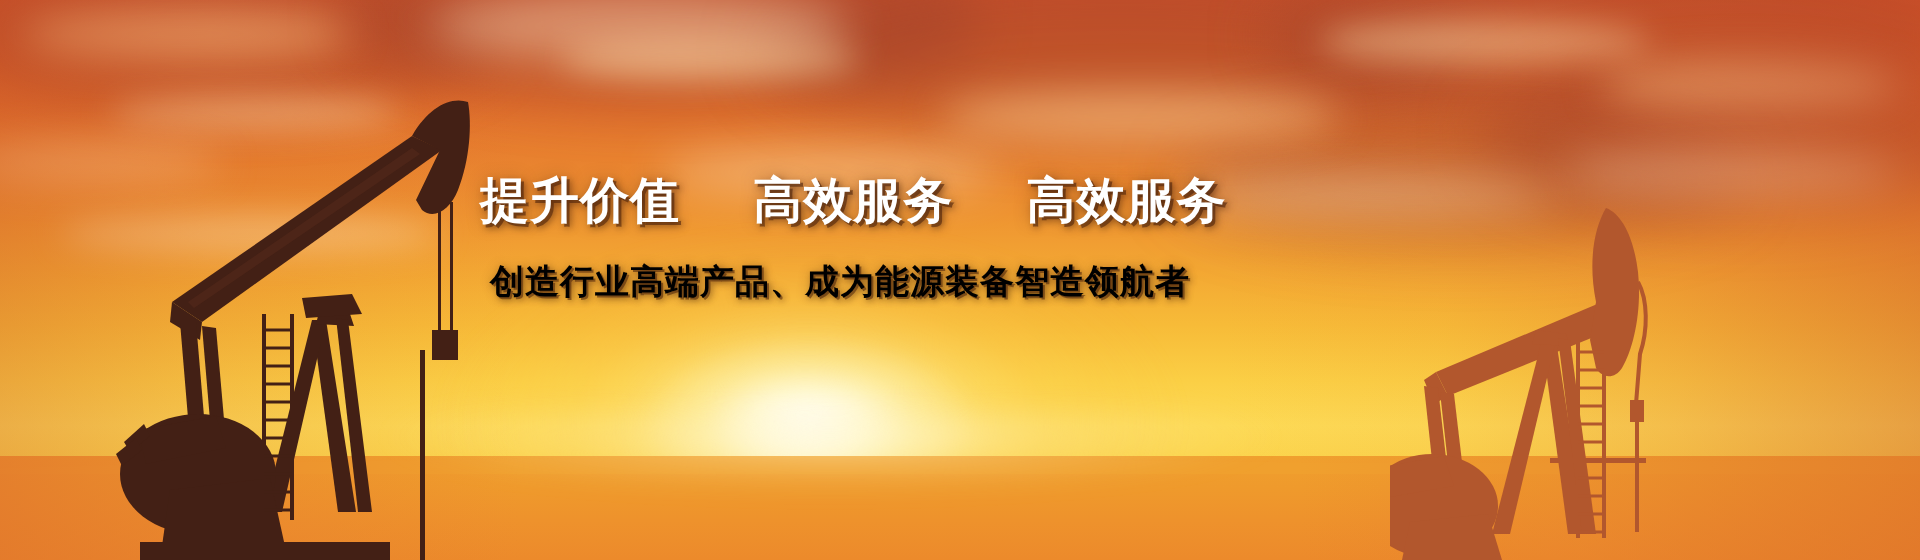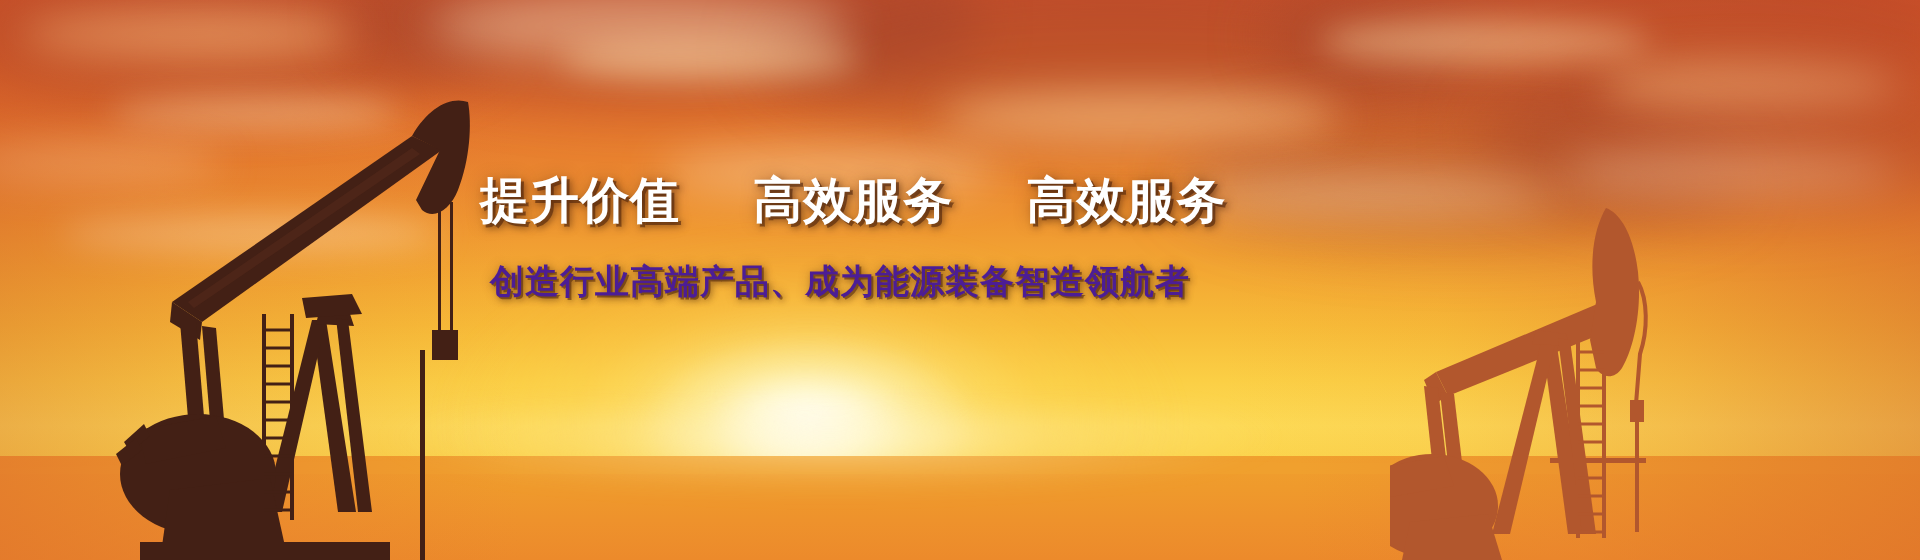--- a/index.html
+++ b/index.html
@@ -188,21 +188,21 @@
     text-shadow:
        3px 3px 0 rgba(70,30,10,0.55),
        4px 4px 7px rgba(60,24,8,0.55),
        0 0 16px rgba(90,40,12,0.35);
   }
   .headline .gap { display: inline-block; width: 44px; }
   .subline {
     margin-top: 28px;
     font-size: 34px;
     font-weight: bold;
-    color: #4c1d95;
+    color: #000000;
     letter-spacing: 1px;
     white-space: nowrap;
     text-shadow:
        2px 2px 0 rgba(70,30,10,0.52),
        3px 3px 6px rgba(60,24,8,0.52),
        0 0 12px rgba(90,40,12,0.30);
   }
 </style>
 </head>
 <body>

